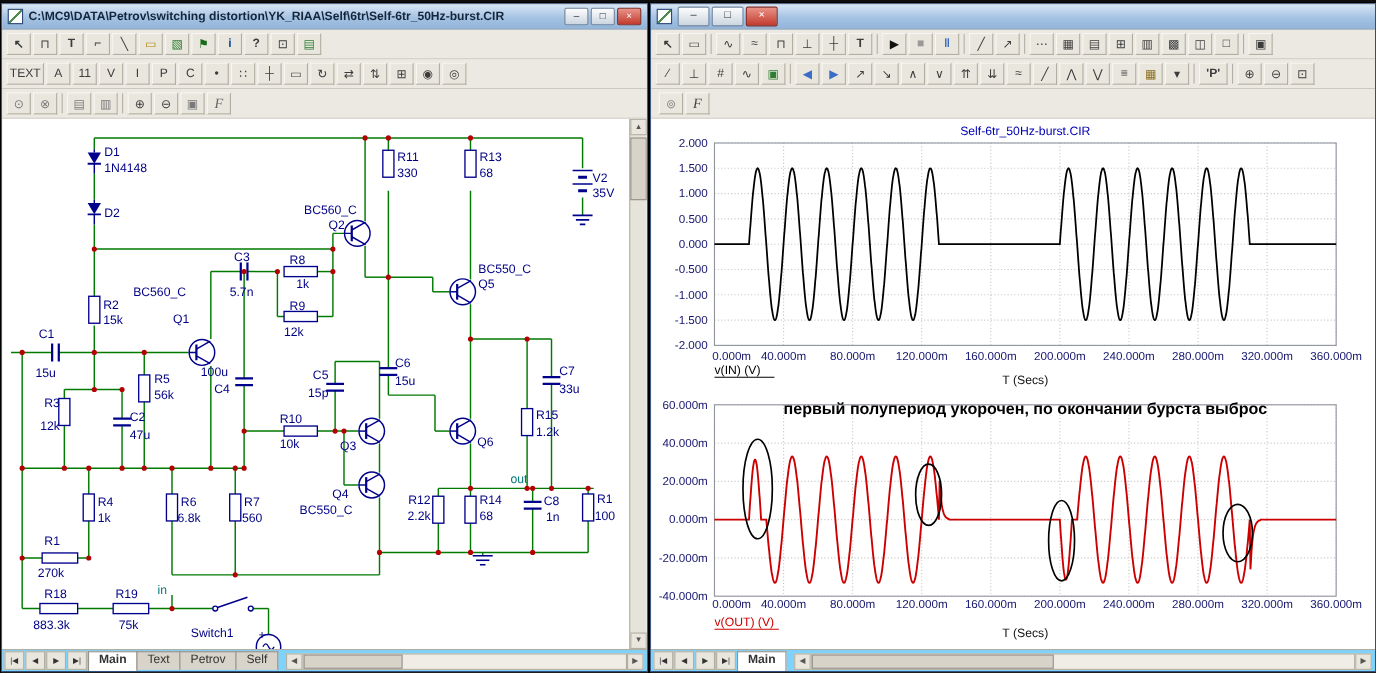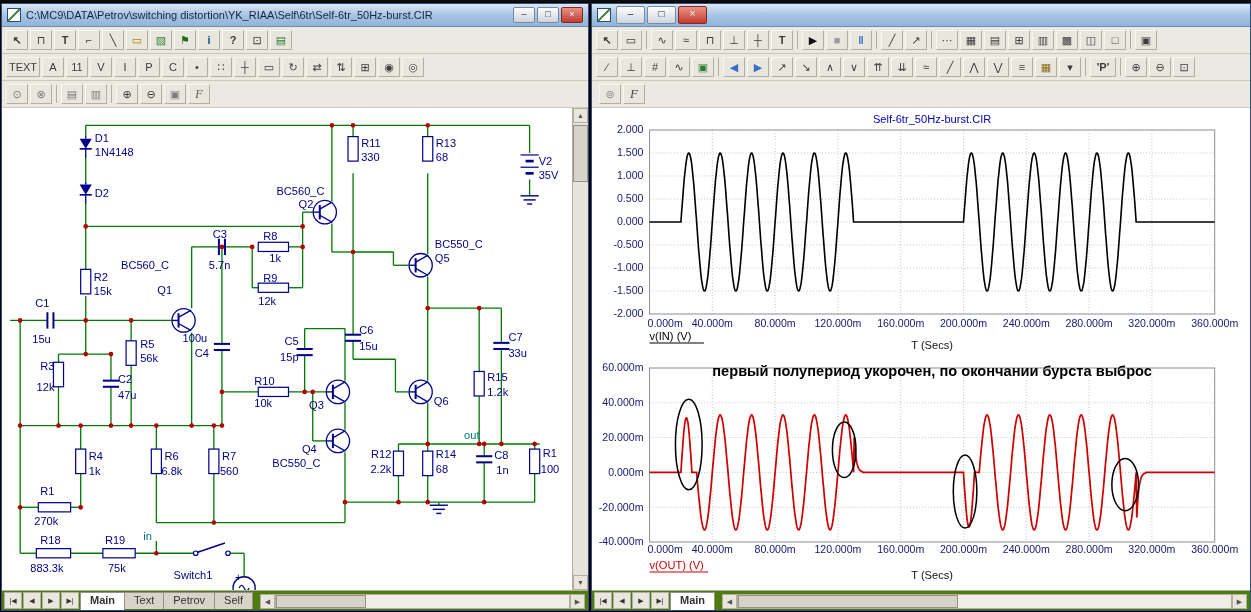--- a/index.html
+++ b/index.html
@@ -7,21 +7,21 @@
        font-family:"Liberation Sans",sans-serif;font-size:11px;}
   .win{position:absolute;background:#ece9e2;border:1px solid #2f4f7c;box-shadow:0 0 0 1px #000;
        display:flex;flex-direction:column;}
   #win-left{left:1px;top:3px;width:586px;height:606px;}
   #win-right{left:591px;top:3px;width:658px;height:606px;}
   .titlebar{height:22px;flex:0 0 22px;display:flex;align-items:center;gap:5px;padding:0 5px;
        background:linear-gradient(#d9e7f6,#a5c2e2 55%,#92b5da);border-bottom:1px solid #6d8cb2;
        color:#14263c;white-space:nowrap;}
   .ticon{width:14px;height:14px;flex:0 0 14px;background:linear-gradient(135deg,#ffffff 45%,#4d8c4d 45%,#4d8c4d 55%,#ffffff 55%);
        border:1px solid #2d4a78;box-sizing:border-box;}
-  .ttext{flex:1;overflow:hidden;text-overflow:ellipsis;}
+  .ttext{flex:1;overflow:hidden;text-overflow:ellipsis;font-weight:bold;}
   .wbtns{display:flex;gap:2px;}
   .wbtn{width:20px;height:14px;background:linear-gradient(#fdfdfd,#ccd5e0);border:1px solid #7a8aa0;
        border-radius:2px;font-size:9px;line-height:12px;text-align:center;color:#233;cursor:default;}
   #win-right .wbtn{width:27px;height:16px;font-size:10px;line-height:14px;}
   .wbtn.close{background:linear-gradient(#ea9287,#c23b2e);border-color:#87281e;color:#fff;}
   .tbrow{flex:0 0 24px;display:flex;align-items:center;padding:1px 3px;background:#ece9e2;
        border-bottom:1px solid #ccc8bf;}
   .tbtn{min-width:22px;height:20px;display:flex;align-items:center;justify-content:center;
        font-size:11px;color:#3c3c3c;background:#e9e6de;border:1px solid;
        border-color:#f8f6f1 #b3aea2 #b3aea2 #f8f6f1;margin:0 1px;box-sizing:border-box;cursor:default;}
@@ -32,21 +32,21 @@
   .content svg{position:absolute;left:0;top:0;height:100%;}
   #schem{width:calc(100% - 15px);}
   #plots{width:100%;}
   svg text{font-family:"Liberation Sans",sans-serif;}
   .vscroll{position:absolute;right:0;top:0;bottom:0;width:15px;background:#e6e3db;
        border-left:1px solid #b3aea2;display:flex;flex-direction:column;}
   .sbtn{flex:0 0 15px;height:15px;width:15px;font-size:7px;text-align:center;line-height:14px;color:#555;
        background:#e9e6de;border:1px solid #b3aea2;box-sizing:border-box;cursor:default;}
   .vtrack{flex:1;position:relative;}
   .vthumb{position:absolute;left:0;right:0;top:2px;height:55px;background:#d7d3c9;border:1px solid #96918a;}
-  .tabrow{flex:0 0 19px;display:flex;align-items:flex-end;background:#4d7c0f;
+  .tabrow{flex:0 0 19px;display:flex;align-items:flex-end;background:#7dd3fc;
        border-top:1px solid #b3aea2;padding:0 2px;}
   .tnav{width:16px;height:15px;font-size:7px;display:flex;align-items:center;justify-content:center;
        background:#e9e6de;border:1px solid #b3aea2;margin:0 1px 1px 0;color:#333;cursor:default;}
   .tab{height:16px;padding:0 9px;font-size:11px;line-height:15px;background:#d8d4ca;
        border:1px solid #96918a;border-bottom:none;margin-right:-1px;color:#333;cursor:default;}
   .tab.sel{background:#fff;font-weight:bold;height:17px;}
   .hscroll{flex:1;display:flex;align-items:center;height:15px;margin:0 1px 1px 8px;}
   .htrack{flex:1;height:15px;background:#f0ede7;border:1px solid #b3aea2;position:relative;box-sizing:border-box;}
   .hthumb{position:absolute;top:0;bottom:0;left:0;background:#d7d3c9;border:1px solid #96918a;box-sizing:border-box;}
 </style>

